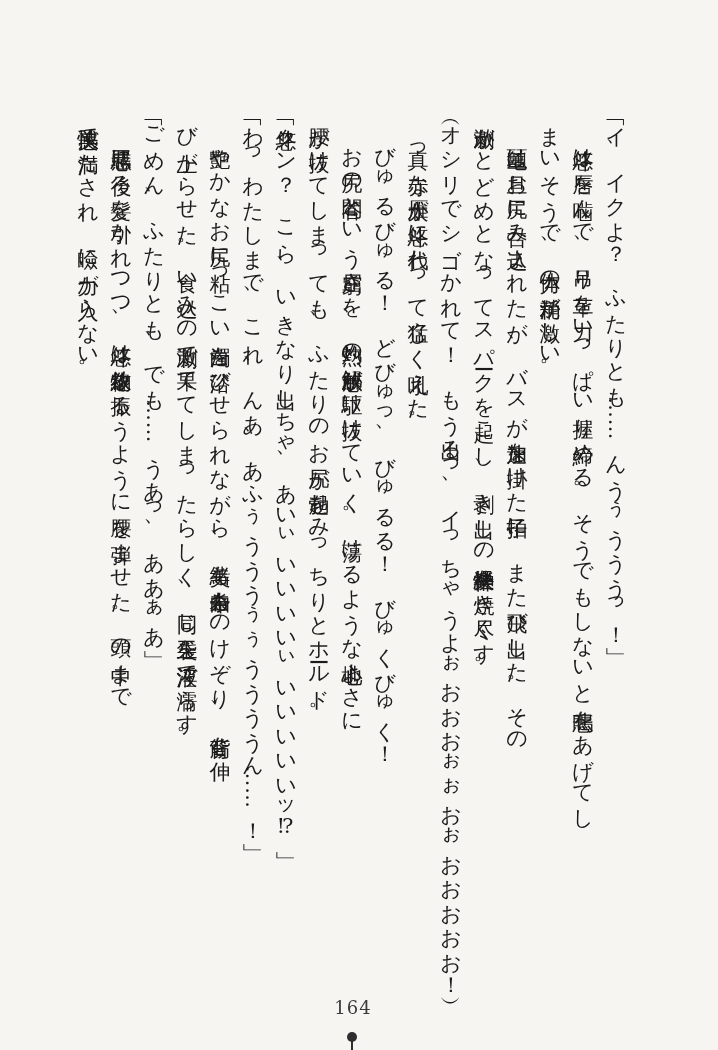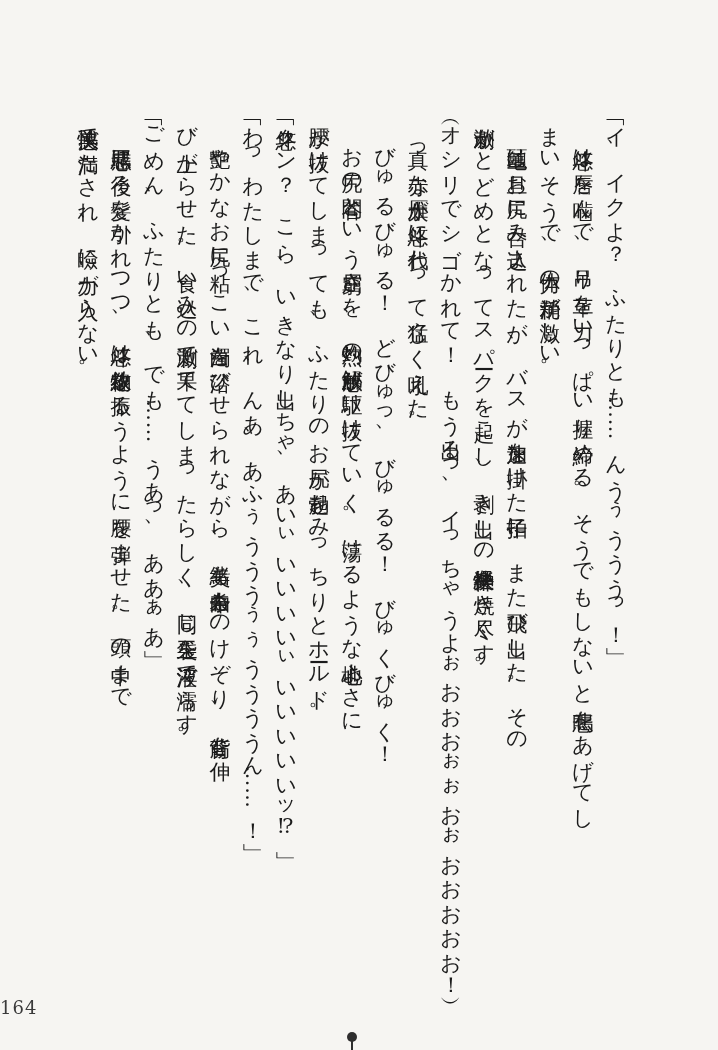--- a/index.html
+++ b/index.html
@@ -35,20 +35,21 @@
     white-space: nowrap;
   }
   .text-block p.indent {
     text-indent: 21px;
   }
   .page-number {
     position: absolute;
     top: 997px;
     left: 0;
     width: 706px;
+    text-align: center;
     font-size: 18px;
     letter-spacing: 1px;
     color: #3a3a3a;
   }
   .ornament-dot {
     position: absolute;
     left: 347px;
     top: 1032px;
     width: 10px;
     height: 10px;

